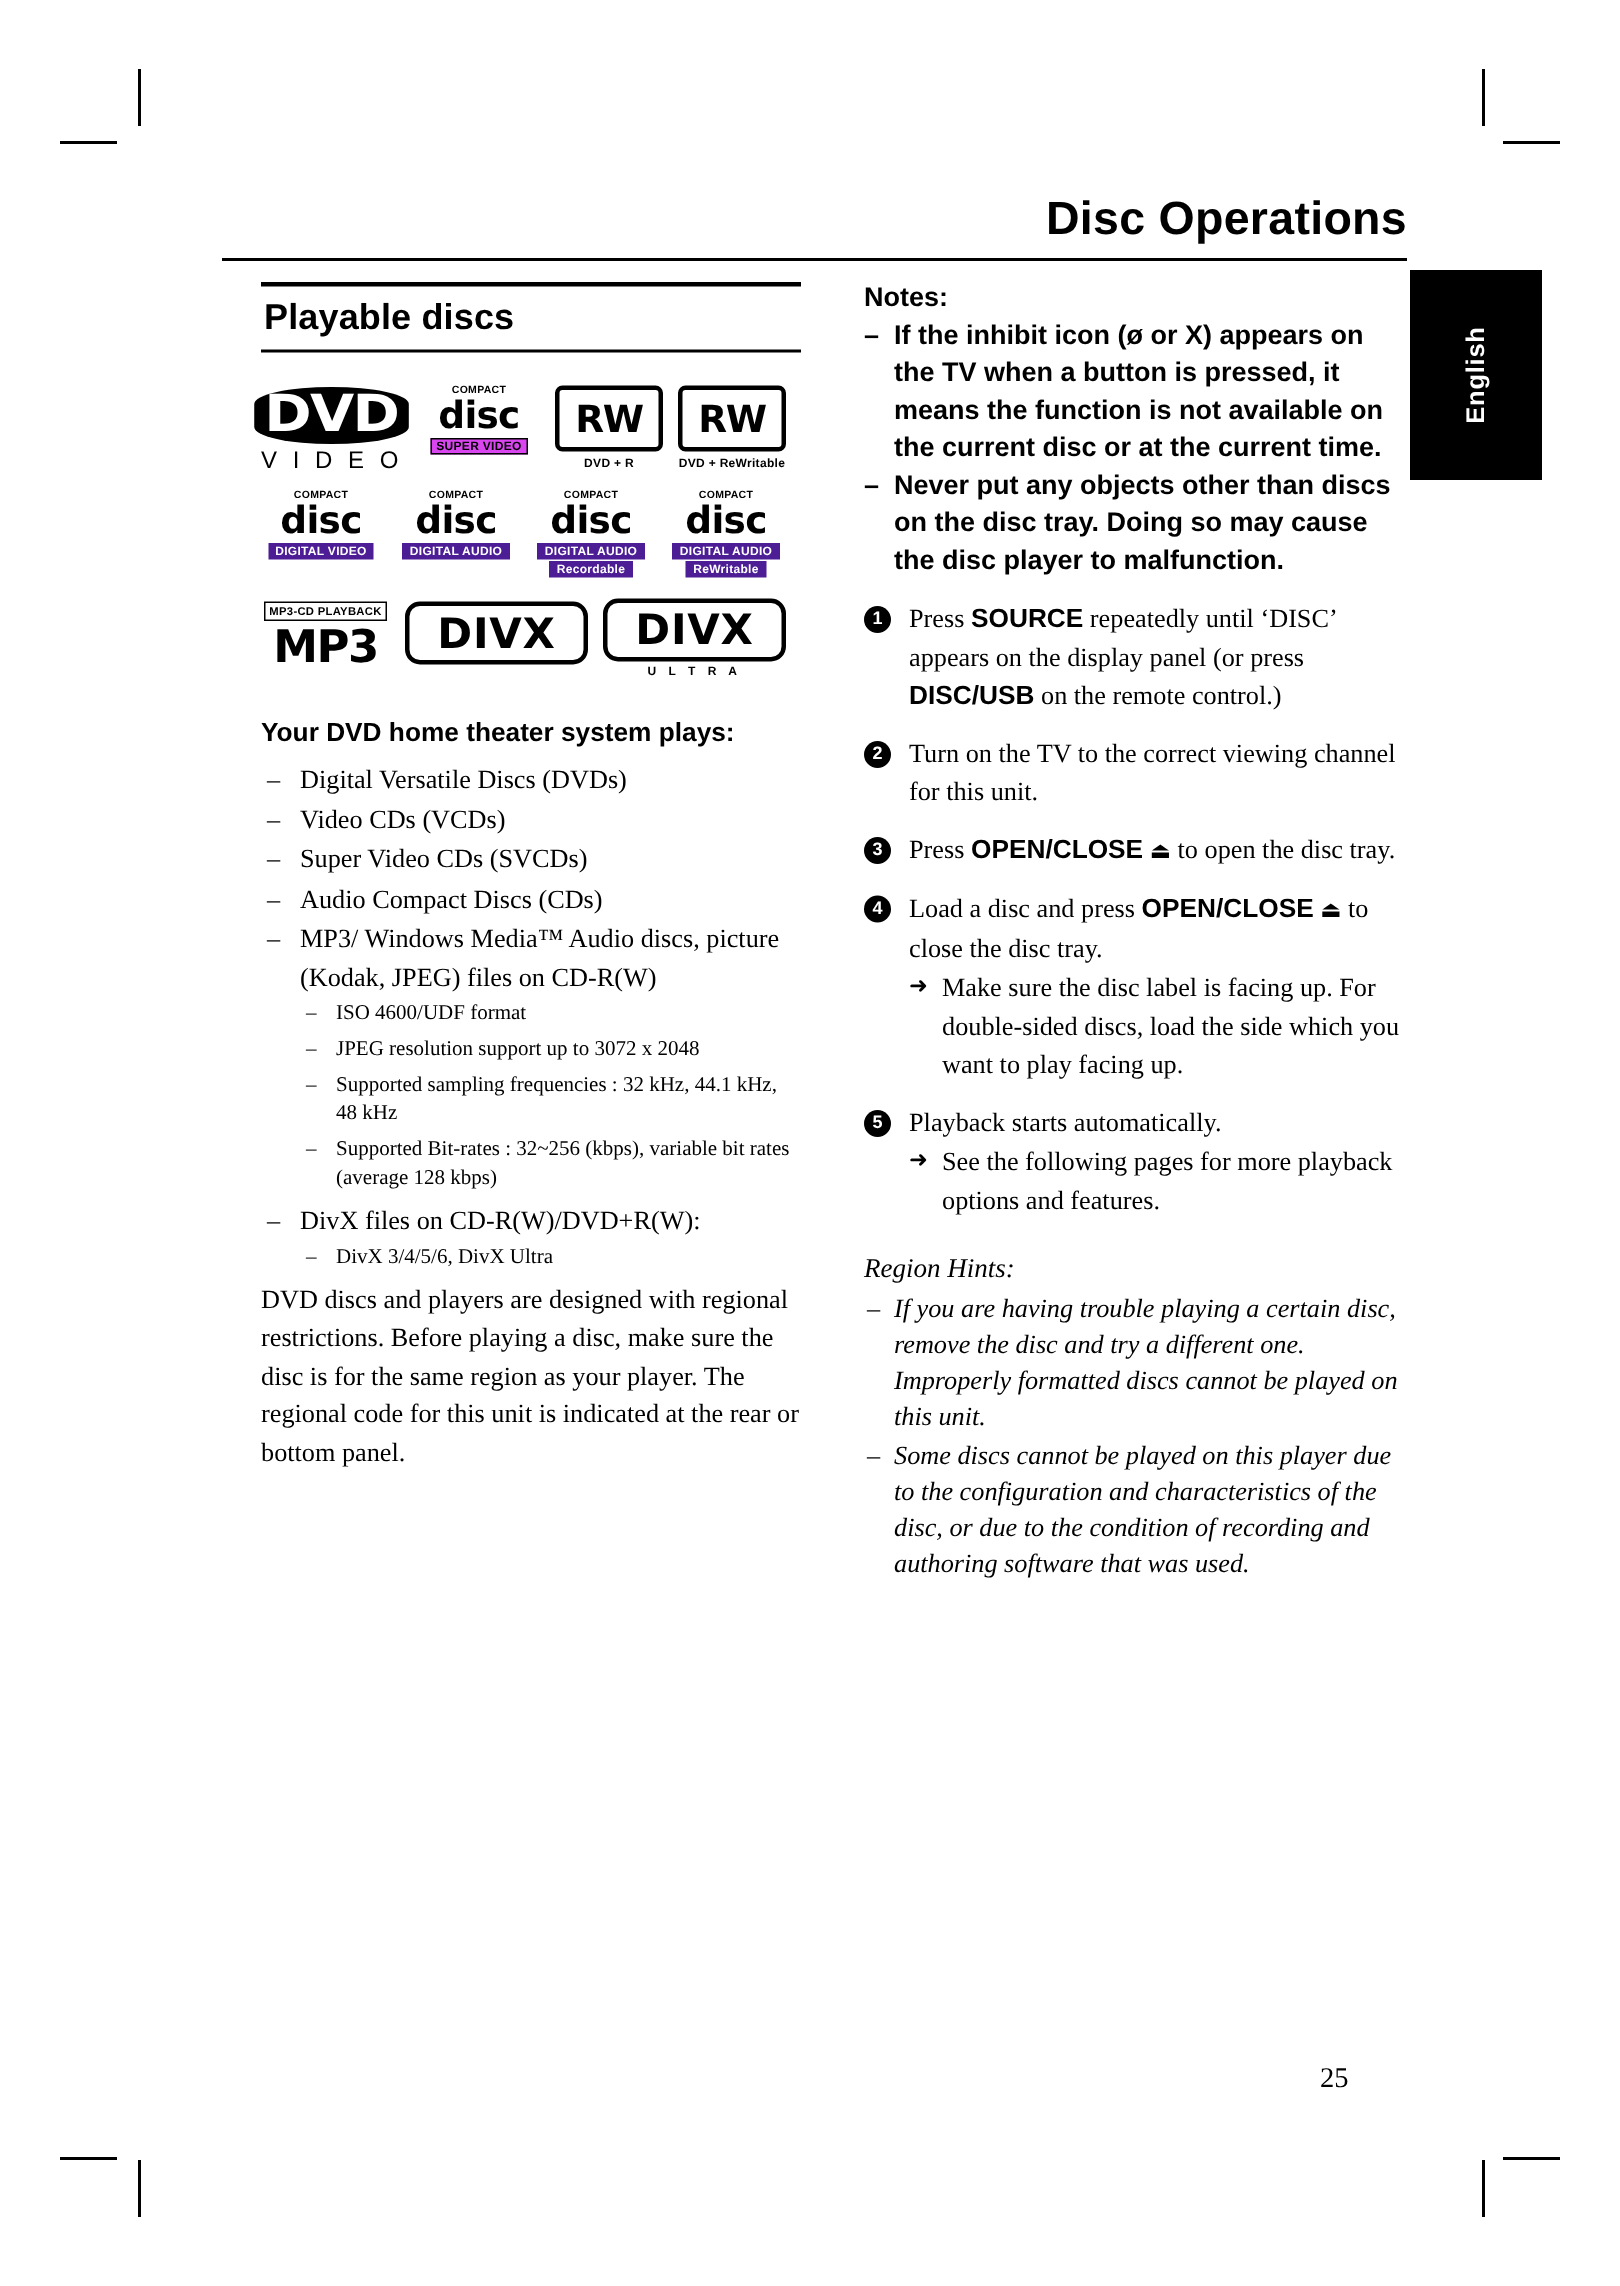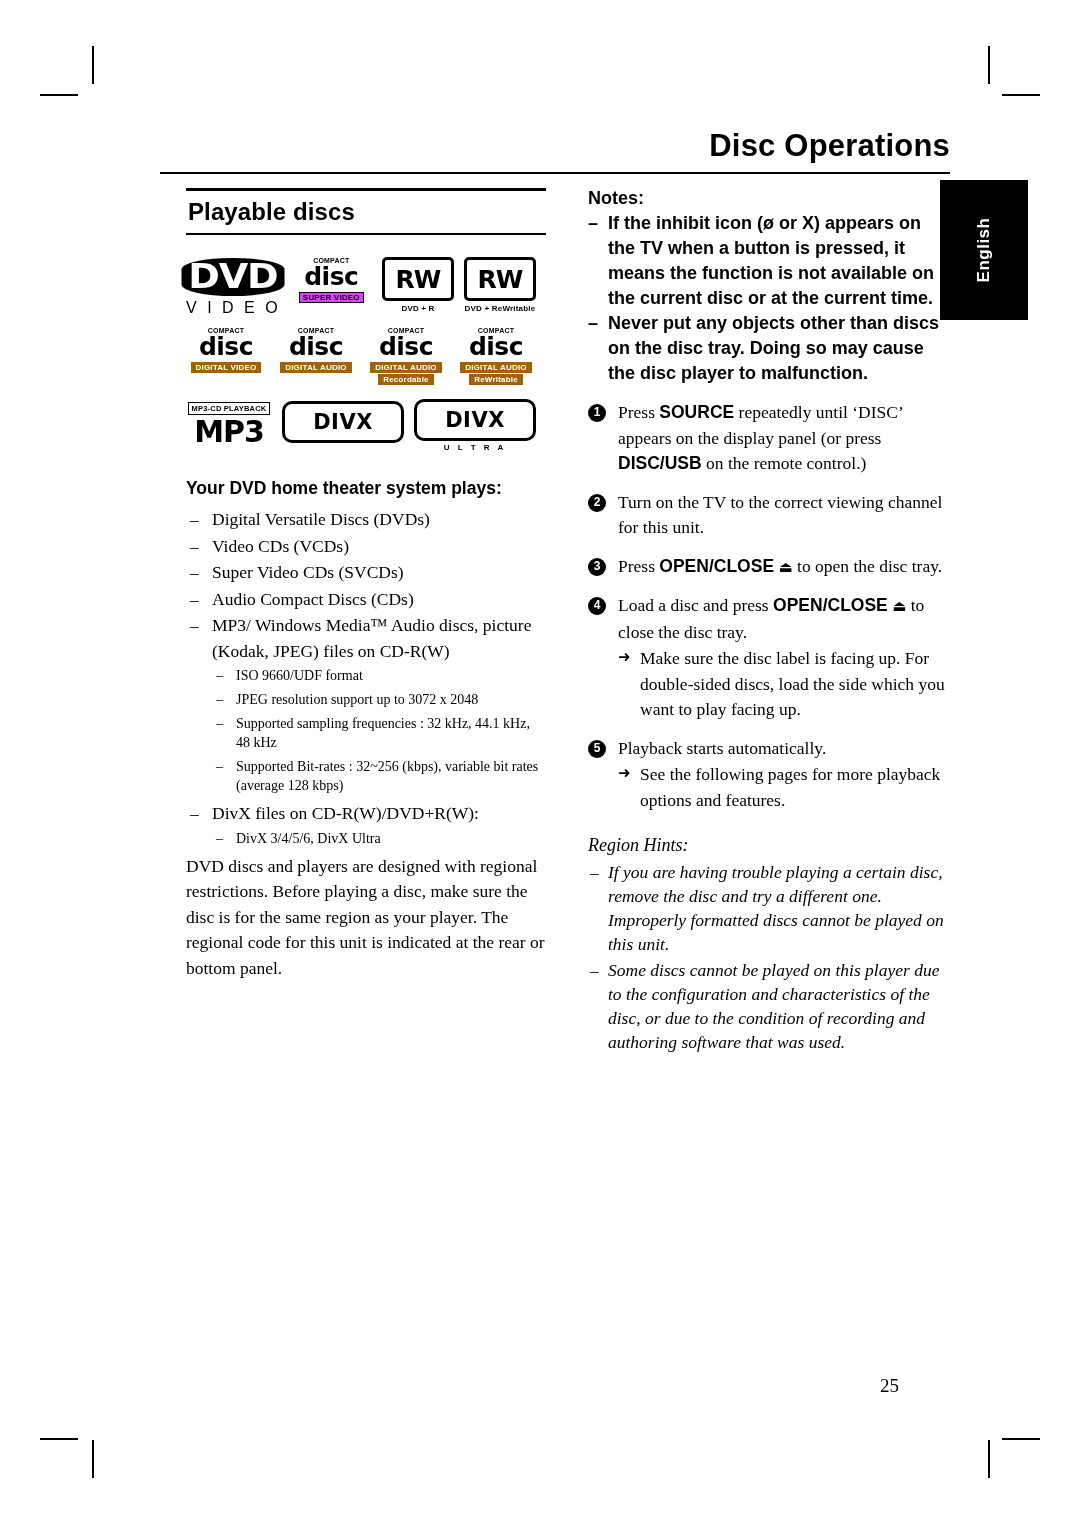--- a/index.html
+++ b/index.html
@@ -17,21 +17,21 @@
   }
 
   
   .cropmark { position: absolute; background: #000; }
   .cm-v { width: 2px; height: 38px; }
   .cm-h { width: 38px; height: 2px; }
 
   
   .page {
     position: absolute;
-    left: 160px;
+    left: 148px;
     top: 110px;
     width: 790px;
     height: 1310px;
   }
 
   
   .doc-title {
     position: absolute;
     right: 0;
     top: 18px;
@@ -127,21 +127,21 @@
   .disc-top .c1 { display: block; }
   .disc-word {
     font-family: "DejaVu Sans", sans-serif;
     font-weight: bold;
     font-size: 25px;
     line-height: 26px;
     letter-spacing: -.5px;
     margin-top: -1px;
   }
   .disc-bar {
-    font-size: 8px; font-weight: bold; color: #fff; background: #a16207;
+    font-size: 8px; font-weight: bold; color: #fff; background: #4c1d95;
     padding: 1px 5px; margin-top: 2px; letter-spacing: .2px; white-space: nowrap;
   }
   .disc-bar.open { color: #000; background: #d946ef; border: 1.5px solid #000; padding: 0px 3px; text-align: right; }
 
   .rw-logo {
     width: 74px; height: 60px;
     display: flex; flex-direction: column; align-items: center; justify-content: flex-start;
   }
   .rw-box {
     border: 3px solid #000;
@@ -161,21 +161,21 @@
     padding: 1px 3px; display: inline-block; letter-spacing: .2px;
   }
   .mp3-word {
     font-family: "DejaVu Sans", sans-serif; font-weight: bold; font-size: 30px;
     line-height: 32px; letter-spacing: -1px; margin-top: 1px;
   }
   .divx-logo {
     height: 36px; min-width: 96px; padding: 0 10px;
     border: 3px solid #000; border-radius: 10px;
     display: flex; align-items: center; justify-content: center;
-    font-family: "DejaVu Sans", sans-serif; font-weight: bold; font-size: 21px;
+    font-family: "DejaVu Sans", sans-serif; font-weight: bold; font-size: 28px;
     letter-spacing: .5px;
   }
   .divx-wrap { display: flex; flex-direction: column; align-items: center; }
   .divx-sub { font-size: 8px; font-weight: bold; letter-spacing: 3px; margin-top: 2px; }
 
   
   h3.sub {
     font-size: 17.5px;
     font-weight: bold;
     margin: 24px 0 8px 0;
@@ -360,21 +360,21 @@
 
     <div class="body">
       <ul class="dash-list">
         <li>Digital Versatile Discs (DVDs)</li>
         <li>Video CDs (VCDs)</li>
         <li>Super Video CDs (SVCDs)</li>
         <li>Audio Compact Discs (CDs)</li>
         <li>
           <span>MP3/ Windows Media™ Audio discs, picture (Kodak, JPEG) files on CD-R(W)</span>
           <ul class="sub-list">
-            <li>ISO 9660/UDF format</li>
+            <li>ISO 4600/UDF format</li>
             <li>JPEG resolution support up to 3072 x 2048</li>
             <li>Supported sampling frequencies : 32 kHz, 44.1 kHz, 48 kHz</li>
             <li>Supported Bit-rates : 32~256 (kbps), variable bit rates (average 128 kbps)</li>
           </ul>
         </li>
         <li>
           <span>DivX files on CD-R(W)/DVD+R(W):</span>
           <ul class="sub-list">
             <li>DivX 3/4/5/6, DivX Ultra</li>
           </ul>

